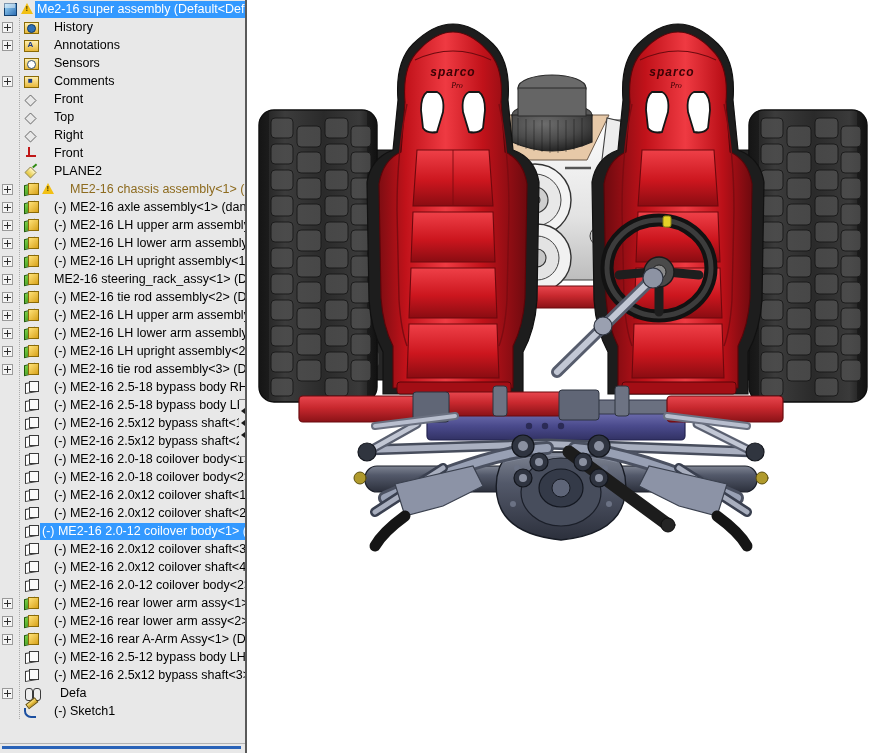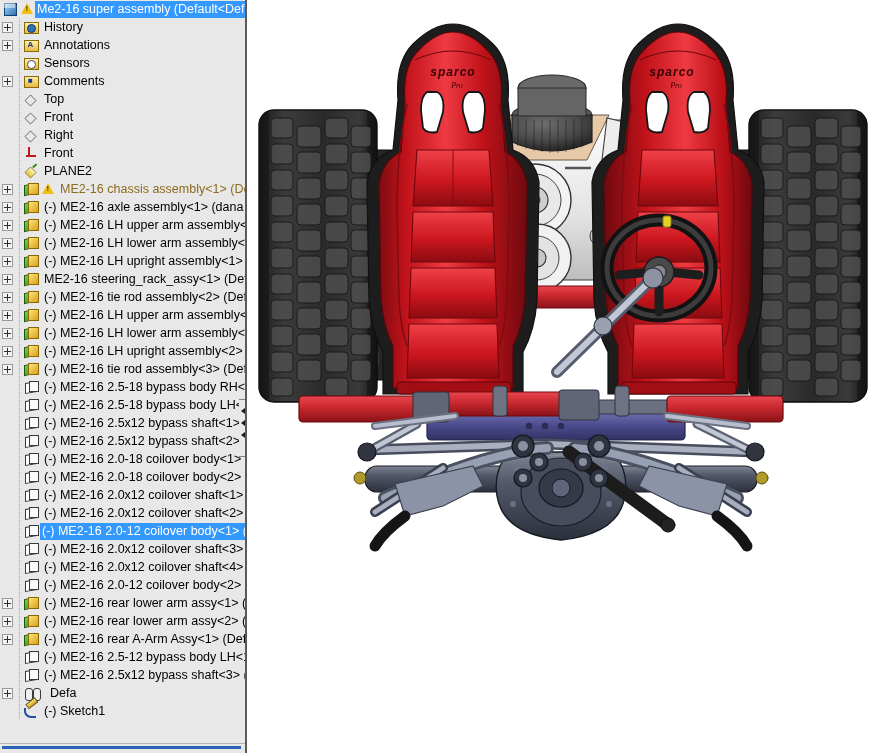--- a/index.html
+++ b/index.html
@@ -35,20 +35,21 @@
     box-sizing:border-box;
   }
   .tree-row.sel .label{
     background:#3399ff;color:#ffffff;
     padding:1px 3px 1px 2px;
     margin-left:-2px;
   }
   .tree-row .label{
     padding:1px 3px 1px 2px;
     line-height:15px;
+    margin-left:10px;
   }
   .tree-row.amber .label{color:#8d6b1f;}
   .expander{
     position:relative;
     width:11px;height:11px;
     flex:0 0 11px;
     border:1px solid #9a9a9a;
     background:#f4f4f4;
     margin-right:2px;
     box-sizing:border-box;
@@ -241,27 +242,27 @@
             <div class="dots"></div>
             <div class="ico folder">
               <span class="g">■</span>
             </div>
             <span class="label">Comments</span>
           </div>
           <div class="tree-row">
             <div class="expander blank"></div>
             <div class="dots"></div>
             <div class="ico plane"></div>
+            <span class="label">Front</span>
+          </div>
+          <div class="tree-row">
+            <div class="expander blank"></div>
+            <div class="dots"></div>
+            <div class="ico plane"></div>
             <span class="label">Top</span>
-          </div>
-          <div class="tree-row">
-            <div class="expander blank"></div>
-            <div class="dots"></div>
-            <div class="ico plane"></div>
-            <span class="label">Front</span>
           </div>
           <div class="tree-row">
             <div class="expander blank"></div>
             <div class="dots"></div>
             <div class="ico plane"></div>
             <span class="label">Right</span>
           </div>
           <div class="tree-row">
             <div class="expander blank"></div>
             <div class="dots"></div>

